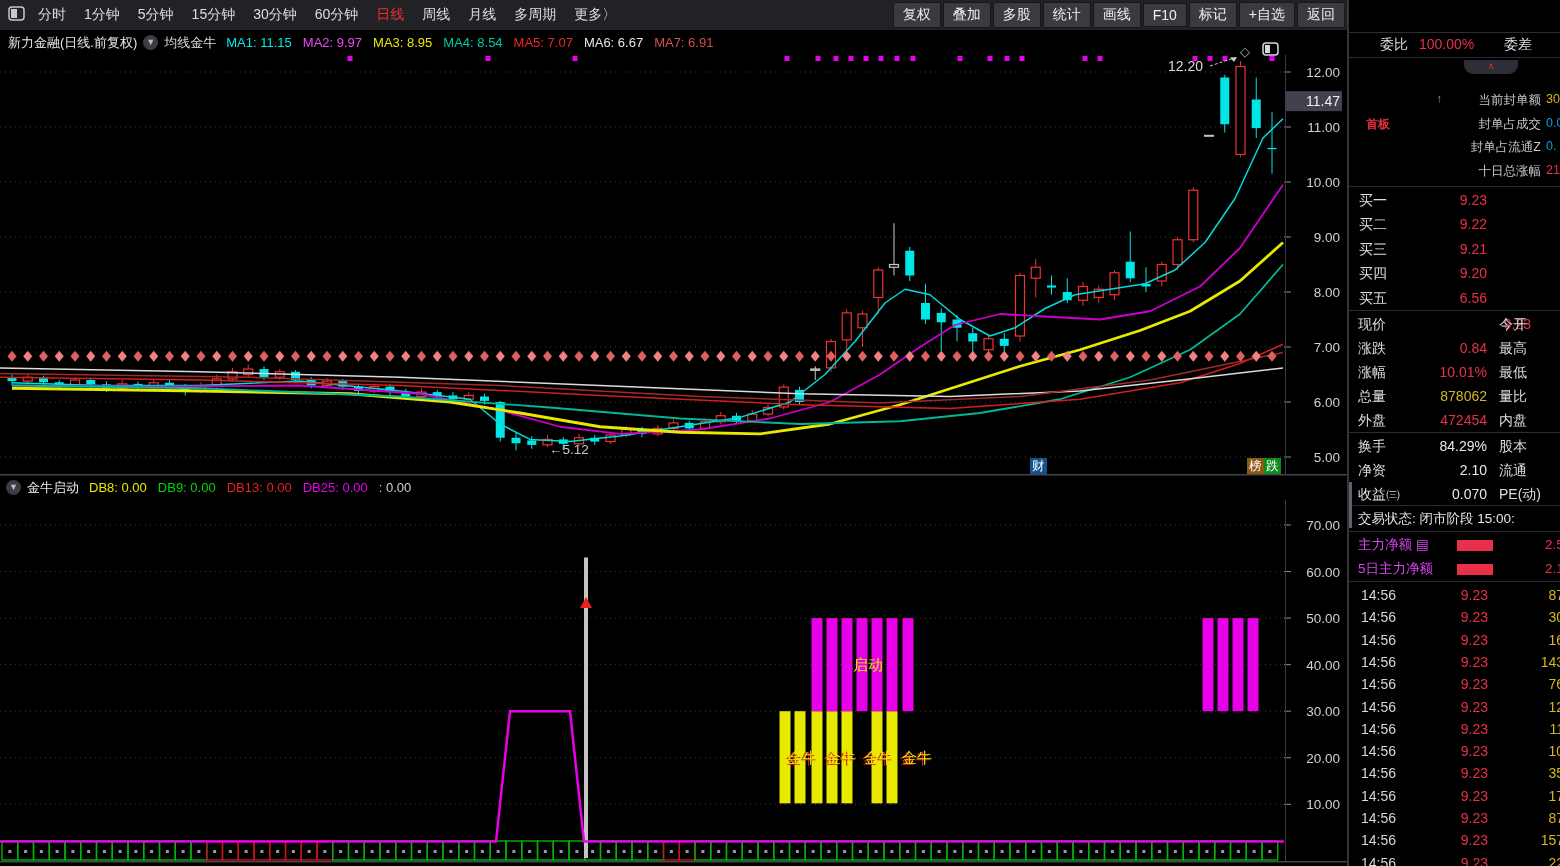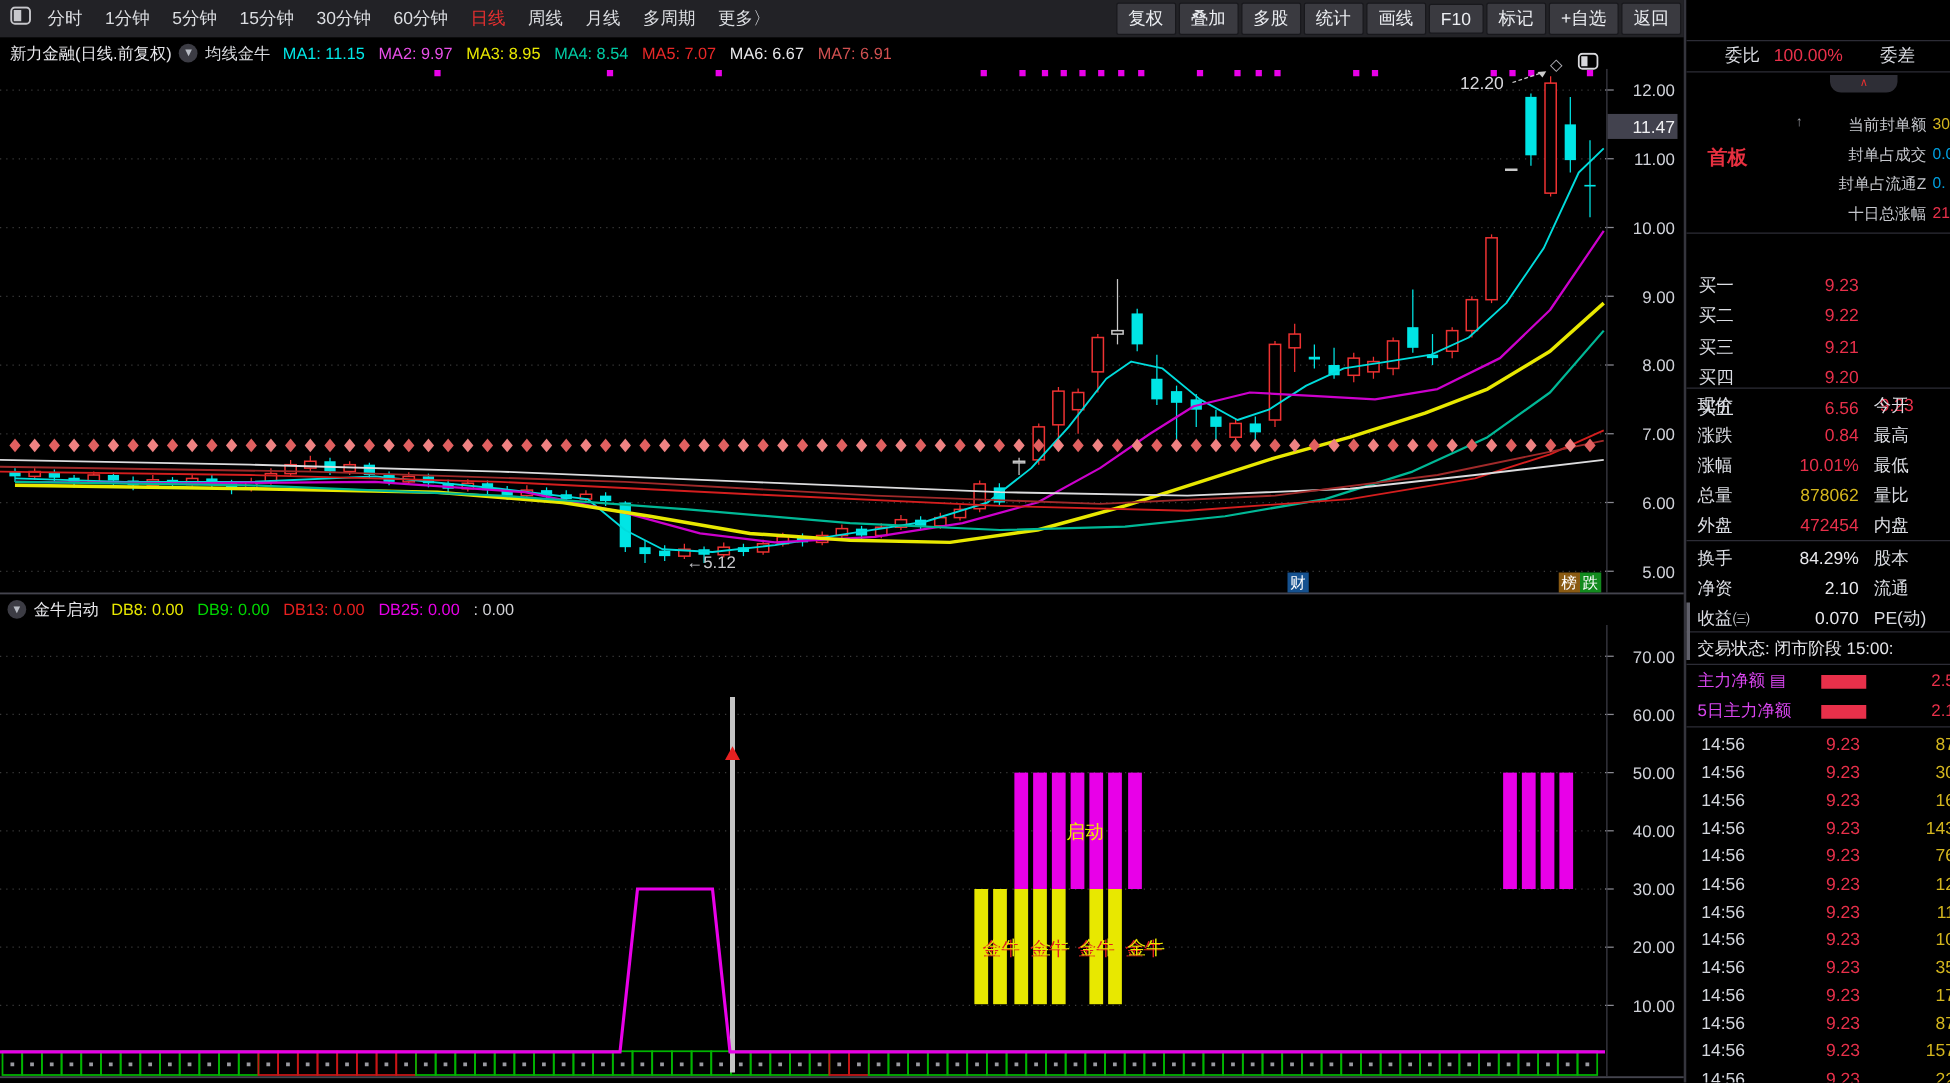--- a/index.html
+++ b/index.html
@@ -29,26 +29,26 @@
     box-sizing:border-box;overflow:hidden;color:#dcdee4;}
   .p-row{position:absolute;left:0;width:100%;}
   .sep{position:absolute;left:0;width:100%;height:1px;background:#2c2c36;}
   .p-label{color:#dcdee4;font-size:14px;}
   .v-red{color:#e8304a;} .v-yellow{color:#d4b61e;} .v-cyan{color:#00a0e0;} .v-white{color:#e8e8ec;}
   #p-header{top:0;height:31px;line-height:31px;text-align:center;font-size:17px;color:#f2f2f4;white-space:nowrap;}
   #p-header .r{color:#e82020;font-size:12px;font-weight:bold;vertical-align:top;margin-right:2px;}
   #weibi{top:33px;height:23px;line-height:23px;font-size:14px;}
   #collapse-pill{position:absolute;left:115px;top:60px;width:54px;height:14px;background:#2e2e36;
     border-radius:0 0 9px 9px;color:#e83030;font-size:9px;text-align:center;line-height:13px;}
-  #board-tag{position:absolute;left:17px;top:116px;font-size:16px;font-weight:bold;color:#e83040;}
+  #board-tag{position:absolute;left:17px;top:116px;font-size:12px;font-weight:bold;color:#e83040;}
   .board-row{position:absolute;left:0;width:100%;height:24px;font-size:12.5px;white-space:nowrap;}
   .board-row .lbl{position:absolute;right:19px;color:#c6c8ce;}
   .board-row .val{position:absolute;left:197px;}
   .board-row .aro{position:absolute;right:118px;color:#9a9aa2;font-size:11px;}
-  .buy-row{height:24.4px;line-height:24.4px;font-size:14px;margin-top:28px;}
+  .buy-row{height:24.4px;line-height:24.4px;font-size:14px;}
   .buy-row .lbl{position:absolute;left:10px;}
   .buy-row .prc{position:absolute;right:73px;}
   .q-row{height:24px;line-height:24px;font-size:14px;white-space:nowrap;}
   .q-row .lbl{position:absolute;left:9px;}
   .q-row .val{position:absolute;right:73px;}
   .q-row .lbl2{position:absolute;left:150px;}
   #status-row{top:507px;height:24px;line-height:24px;font-size:13.5px;padding-left:9px;white-space:nowrap;color:#e4e4e8;}
   .flow-row{height:24px;line-height:24px;font-size:13.5px;white-space:nowrap;}
   .flow-row .lbl{position:absolute;left:9px;color:#d946ef;}
   .flow-row .bar{position:absolute;left:108px;top:7px;width:36px;height:11px;background:#e8304a;}

